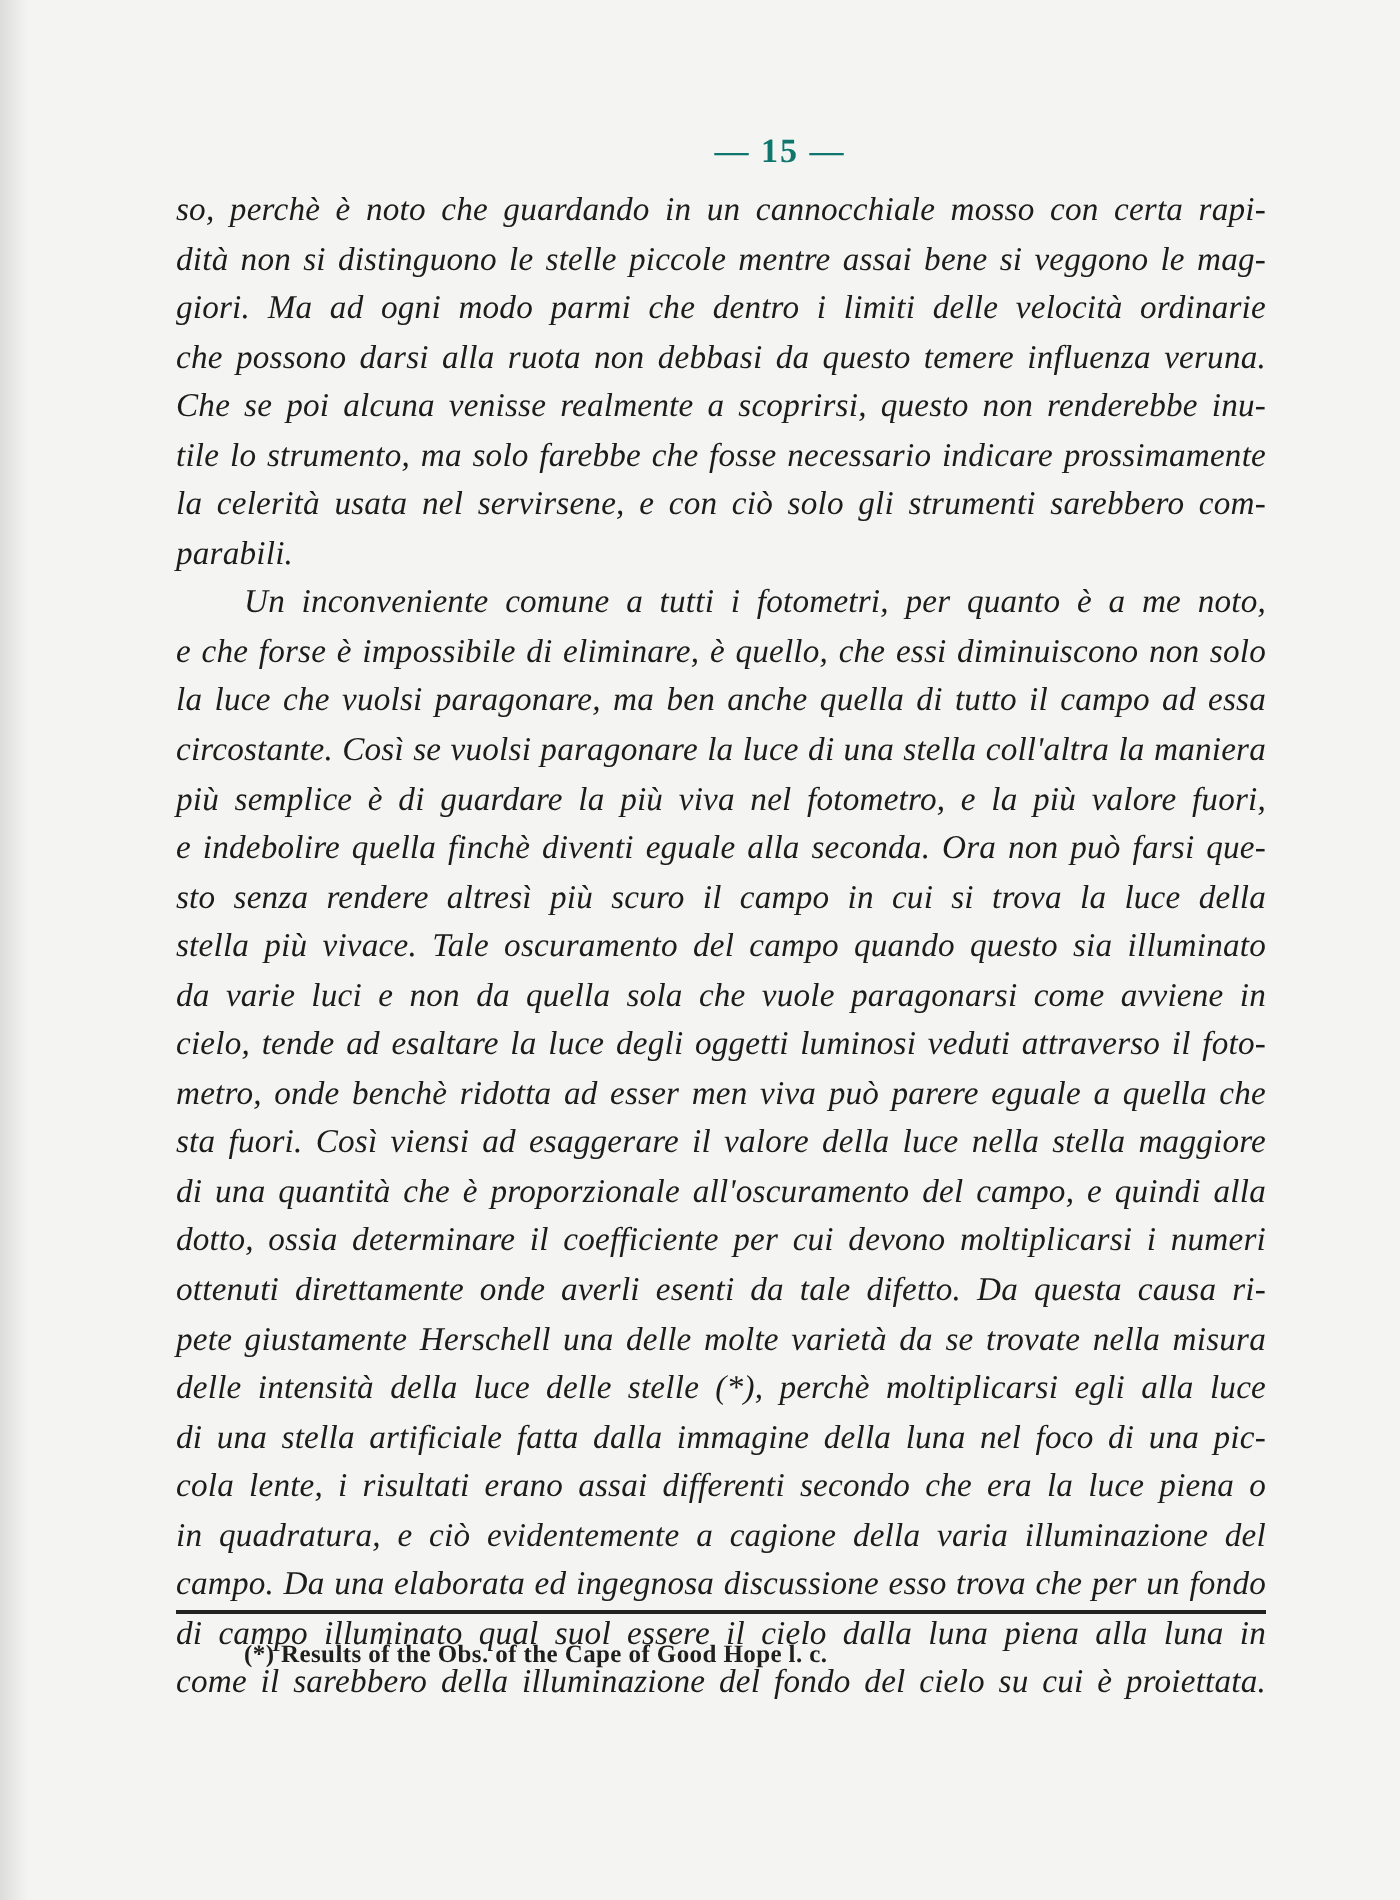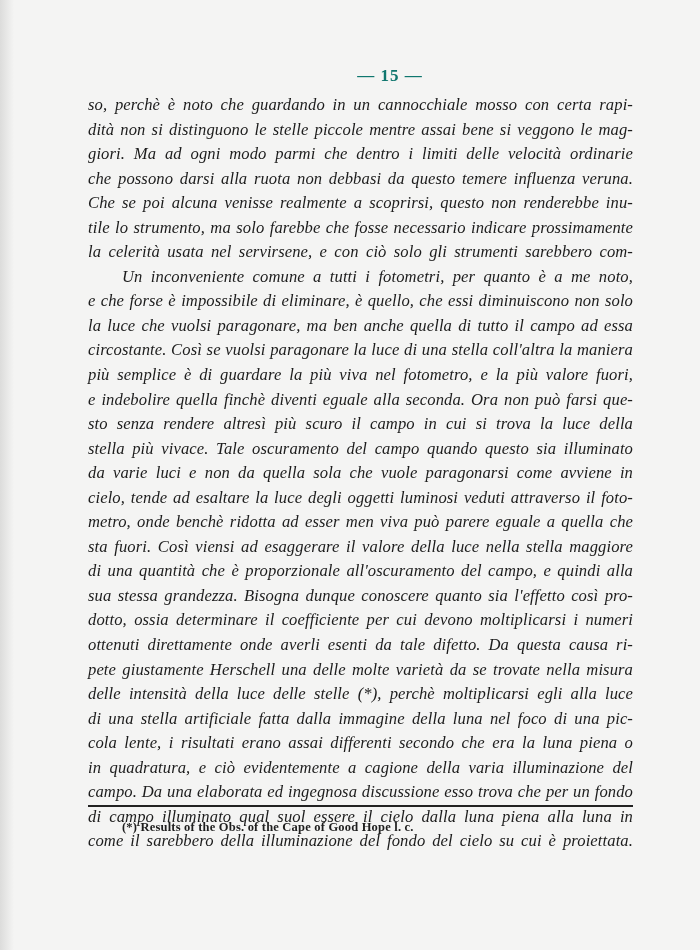--- a/index.html
+++ b/index.html
@@ -84,42 +84,42 @@
 
 <div class="body-text">
   <div>
     <span class="line">so, perchè è noto che guardando in un cannocchiale mosso con certa rapi-</span>
     <span class="line">dità non si distinguono le stelle piccole mentre assai bene si veggono le mag-</span>
     <span class="line">giori. Ma ad ogni modo parmi che dentro i limiti delle velocità ordinarie</span>
     <span class="line">che possono darsi alla ruota non debbasi da questo temere influenza veruna.</span>
     <span class="line">Che se poi alcuna venisse realmente a scoprirsi, questo non renderebbe inu-</span>
     <span class="line">tile lo strumento, ma solo farebbe che fosse necessario indicare prossimamente</span>
     <span class="line">la celerità usata nel servirsene, e con ciò solo gli strumenti sarebbero com-</span>
+    <span class="line last">parabili.</span>
   </div>
   <div>
     <span class="line indent">Un inconveniente comune a tutti i fotometri, per quanto è a me noto,</span>
     <span class="line">e che forse è impossibile di eliminare, è quello, che essi diminuiscono non solo</span>
     <span class="line">la luce che vuolsi paragonare, ma ben anche quella di tutto il campo ad essa</span>
     <span class="line">circostante. Così se vuolsi paragonare la luce di una stella coll'altra la maniera</span>
     <span class="line">più semplice è di guardare la più viva nel fotometro, e la più valore fuori,</span>
     <span class="line">e indebolire quella finchè diventi eguale alla seconda. Ora non può farsi que-</span>
     <span class="line">sto senza rendere altresì più scuro il campo in cui si trova la luce della</span>
     <span class="line">stella più vivace. Tale oscuramento del campo quando questo sia illuminato</span>
     <span class="line">da varie luci e non da quella sola che vuole paragonarsi come avviene in</span>
     <span class="line">cielo, tende ad esaltare la luce degli oggetti luminosi veduti attraverso il foto-</span>
     <span class="line">metro, onde benchè ridotta ad esser men viva può parere eguale a quella che</span>
     <span class="line">sta fuori. Così viensi ad esaggerare il valore della luce nella stella maggiore</span>
     <span class="line">di una quantità che è proporzionale all'oscuramento del campo, e quindi alla</span>
-    <span class="line">sua stessa grandezza. Bisogna dunque conoscere quanto sia l'effetto così pro-</span>
     <span class="line">dotto, ossia determinare il coefficiente per cui devono moltiplicarsi i numeri</span>
     <span class="line">ottenuti direttamente onde averli esenti da tale difetto. Da questa causa ri-</span>
     <span class="line">pete giustamente Herschell una delle molte varietà da se trovate nella misura</span>
     <span class="line">delle intensità della luce delle stelle (*), perchè moltiplicarsi egli alla luce</span>
     <span class="line">di una stella artificiale fatta dalla immagine della luna nel foco di una pic-</span>
-    <span class="line">cola lente, i risultati erano assai differenti secondo che era la luna piena o</span>
+    <span class="line">cola lente, i risultati erano assai differenti secondo che era la luce piena o</span>
     <span class="line">in quadratura, e ciò evidentemente a cagione della varia illuminazione del</span>
     <span class="line">campo. Da una elaborata ed ingegnosa discussione esso trova che per un fondo</span>
     <span class="line">di campo illuminato qual suol essere il cielo dalla luna piena alla luna in</span>
     <span class="line">come il sarebbero della illuminazione del fondo del cielo su cui è proiettata.</span>
   </div>
 </div>
 
 <div class="footnote-rule"></div>
 
 <div class="footnote">(*) Results of the Obs. of the Cape of Good Hope l. c.</div>

